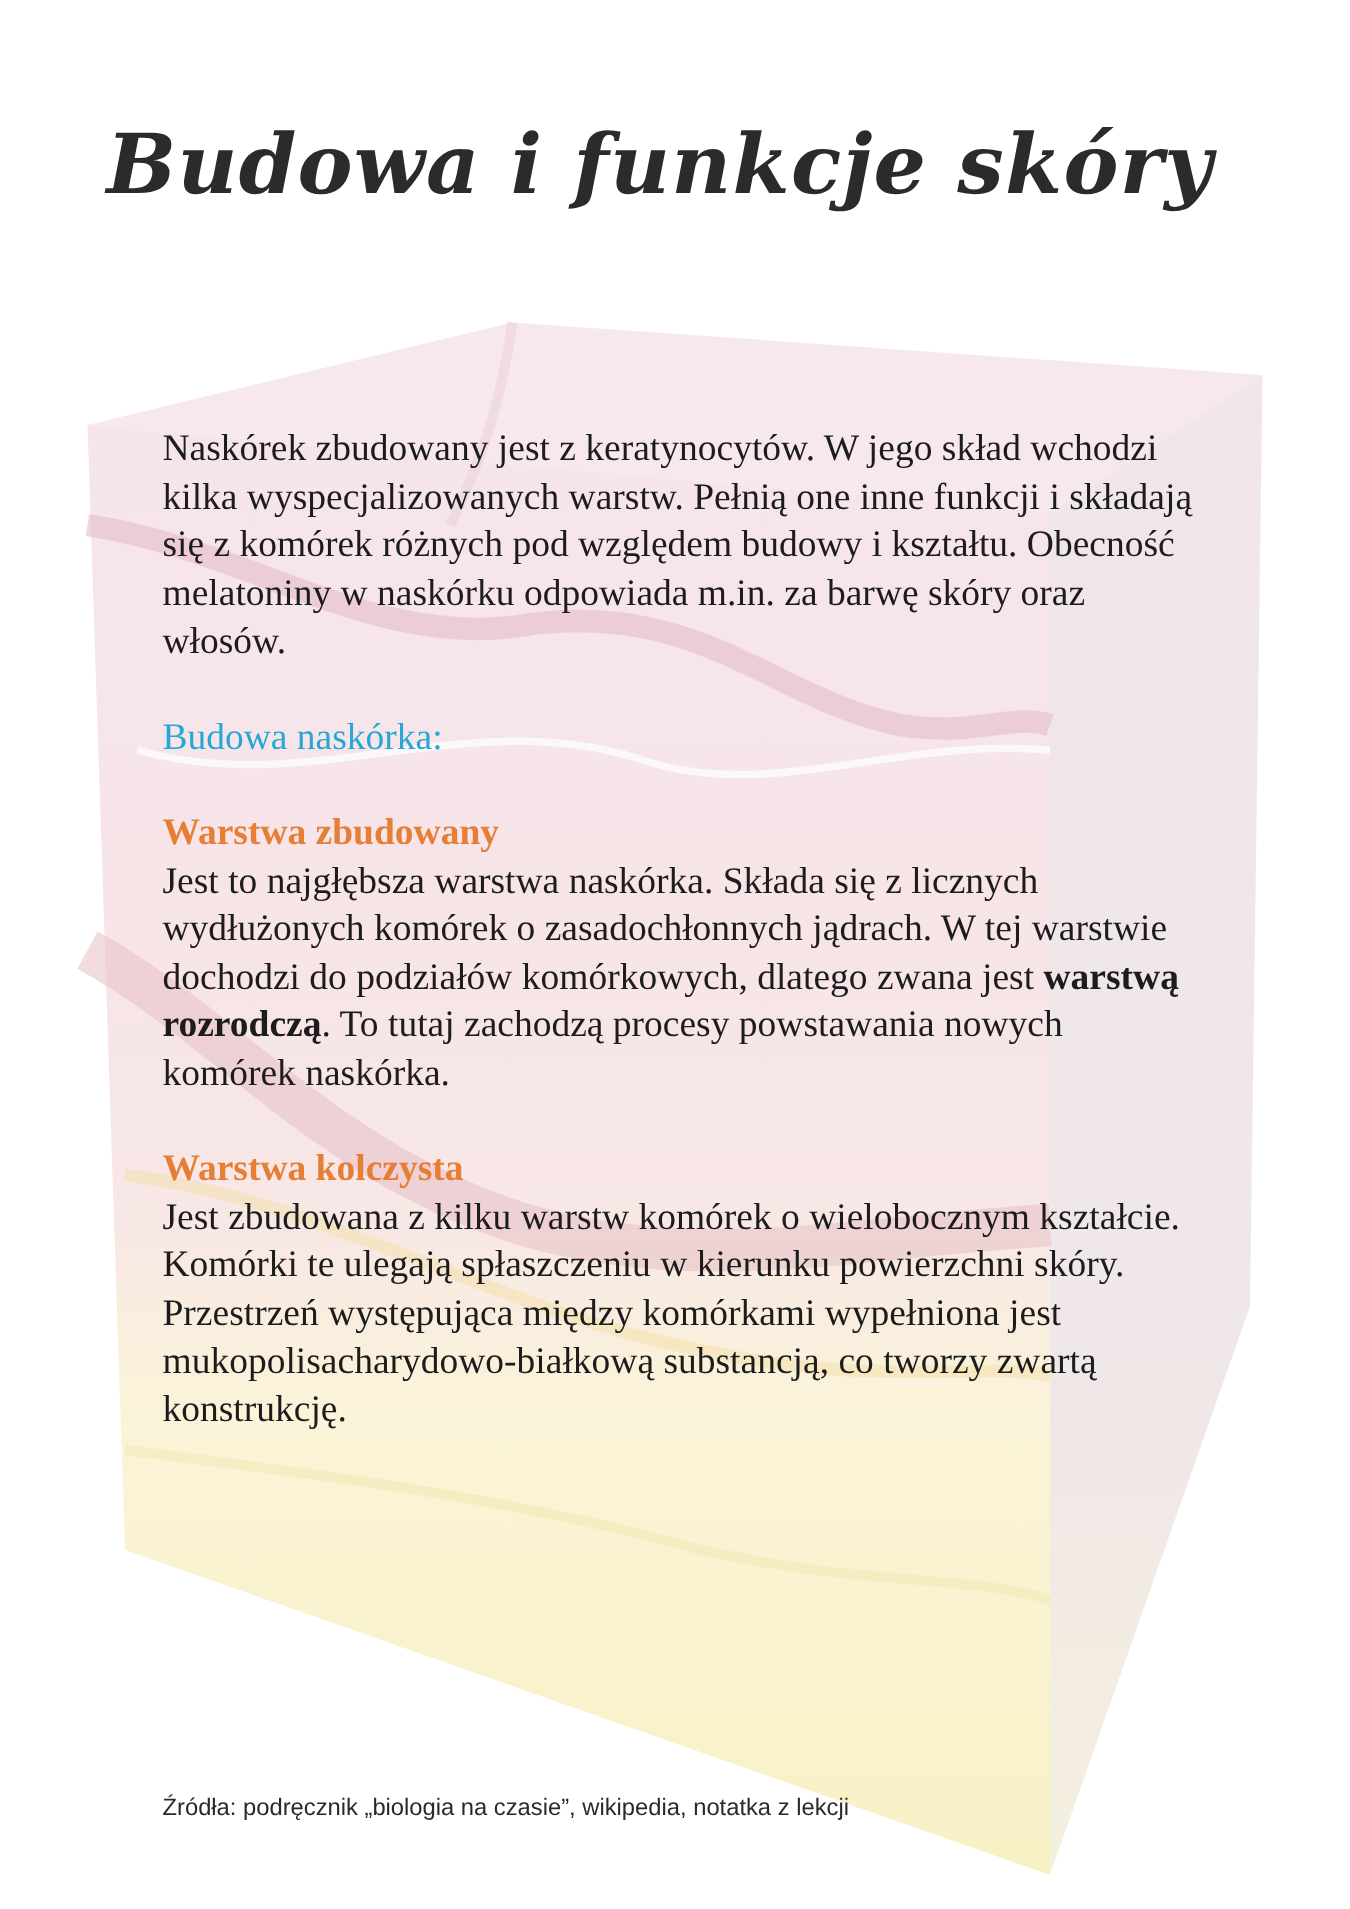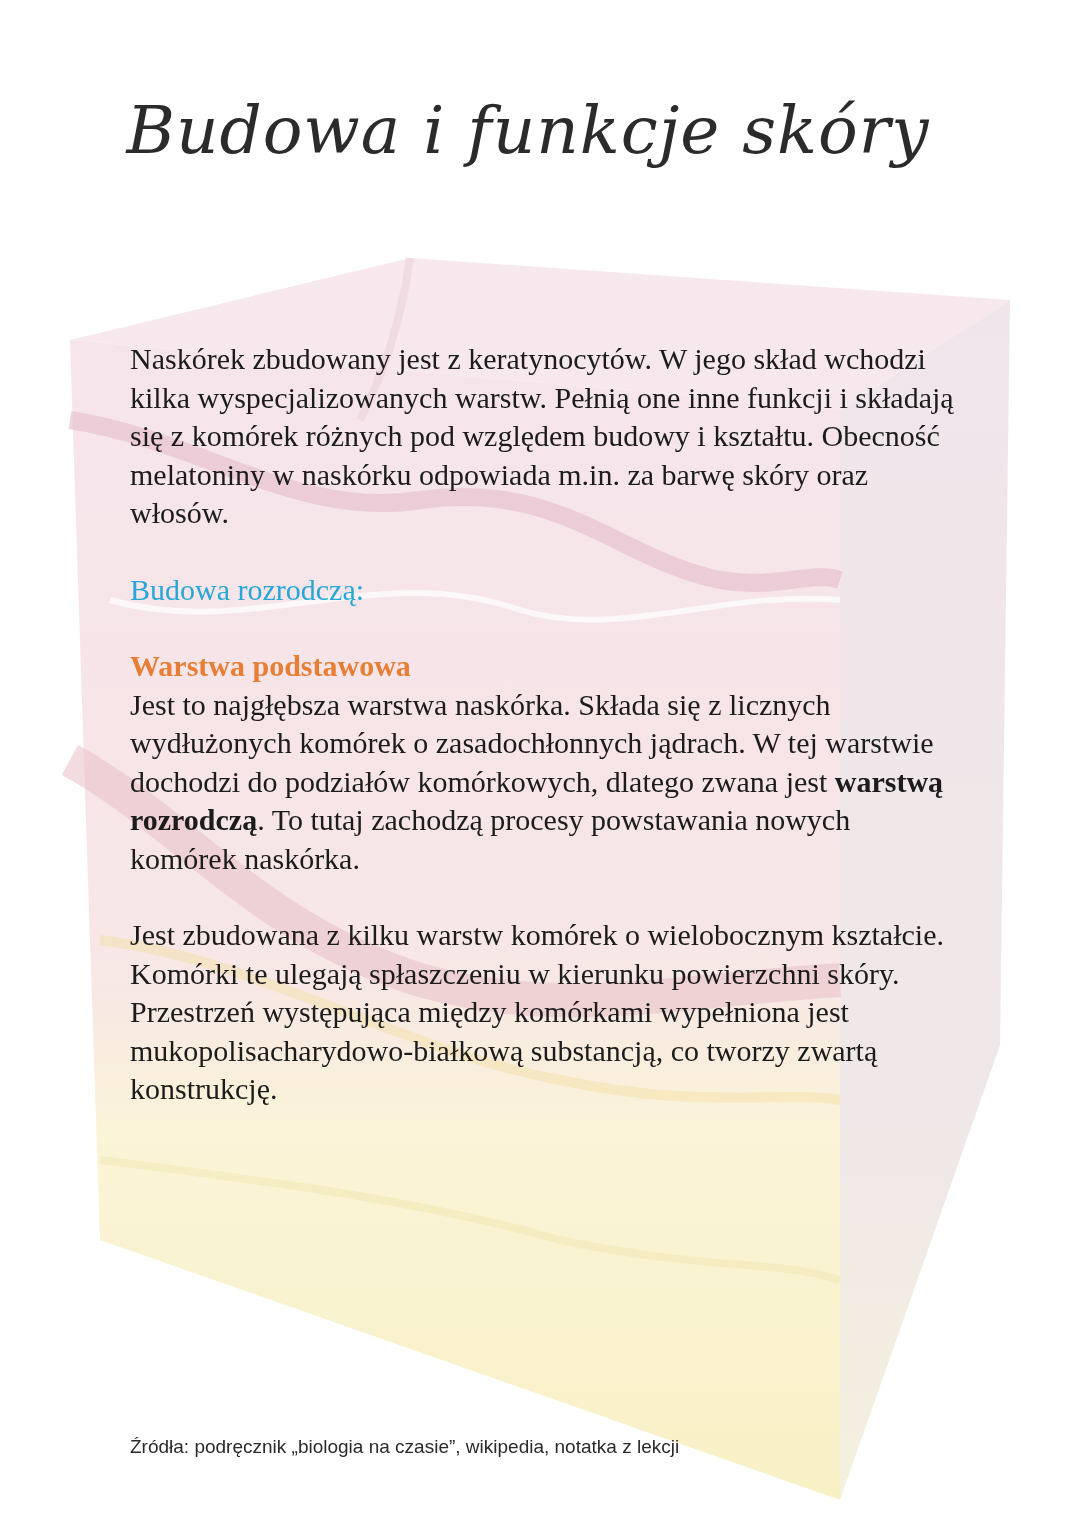--- a/index.html
+++ b/index.html
@@ -29,21 +29,21 @@
     
     .title {
       position: absolute;
       left: 0;
       top: 92px;
       width: 1056px;
       text-align: center;
       font-family: "DejaVu Serif", "Liberation Serif", serif;
       font-style: italic;
       font-size: 66px;
-      font-weight: normal;
+      font-weight: bold;
       letter-spacing: 1px;
       color: #2b2b2b;
       z-index: 2;
       margin: 0;
     }
 
     
     .content {
       position: absolute;
       left: 130px;
@@ -120,25 +120,26 @@
   <path d="M100 1160 C260 1180 420 1200 560 1240 C700 1270 780 1260 840 1280" fill="none" stroke="#f2e9b5" stroke-width="8" opacity="0.6"></path>
 
   <path d="M410 258 C400 330 380 380 360 420" fill="none" stroke="#eed7dd" stroke-width="8" opacity="0.8"></path>
 </svg>
 
 <h1 class="title">Budowa i funkcje skóry</h1>
 
 <div class="content">
   <p class="intro">Naskórek zbudowany jest z keratynocytów. W jego skład wchodzi kilka wyspecjalizowanych warstw. Pełnią one inne funkcji i składają się z komórek różnych pod względem budowy i kształtu. Obecność melatoniny w naskórku odpowiada m.in. za barwę skóry oraz włosów.</p>
 
-  <p class="subhead">Budowa rozrodczą:</p>
+  <p class="subhead">Budowa naskórka:</p>
 
   <div class="section">
-    <p class="section-title">Warstwa podstawowa</p>
+    <p class="section-title">Warstwa zbudowany</p>
     <p><span>Jest to najgłębsza warstwa naskórka. Składa się z licznych wydłużonych komórek o zasadochłonnych jądrach. W tej warstwie dochodzi do podziałów komórkowych, dlatego zwana jest </span><span class="bold">warstwą rozrodczą</span><span>. To tutaj zachodzą procesy powstawania nowych komórek naskórka.</span></p>
   </div>
 
   <div class="section">
+    <p class="section-title">Warstwa kolczysta</p>
     <p>Jest zbudowana z kilku warstw komórek o wielobocznym kształcie. Komórki te ulegają spłaszczeniu w kierunku powierzchni skóry. Przestrzeń występująca między komórkami wypełniona jest mukopolisacharydowo-białkową substancją, co tworzy zwartą konstrukcję.</p>
   </div>
 </div>
 
 <div class="sources">Źródła: podręcznik „biologia na czasie”, wikipedia, notatka z lekcji</div>
 
 </body></html>

